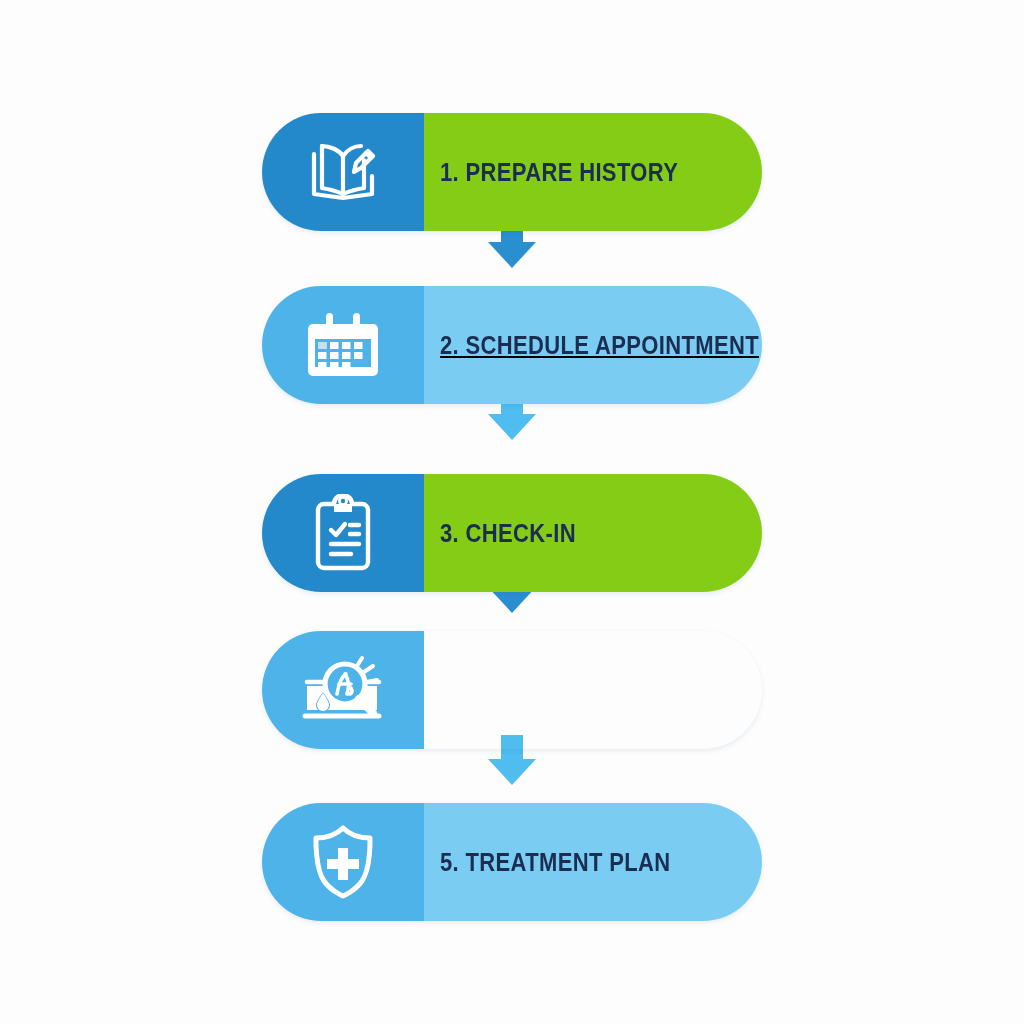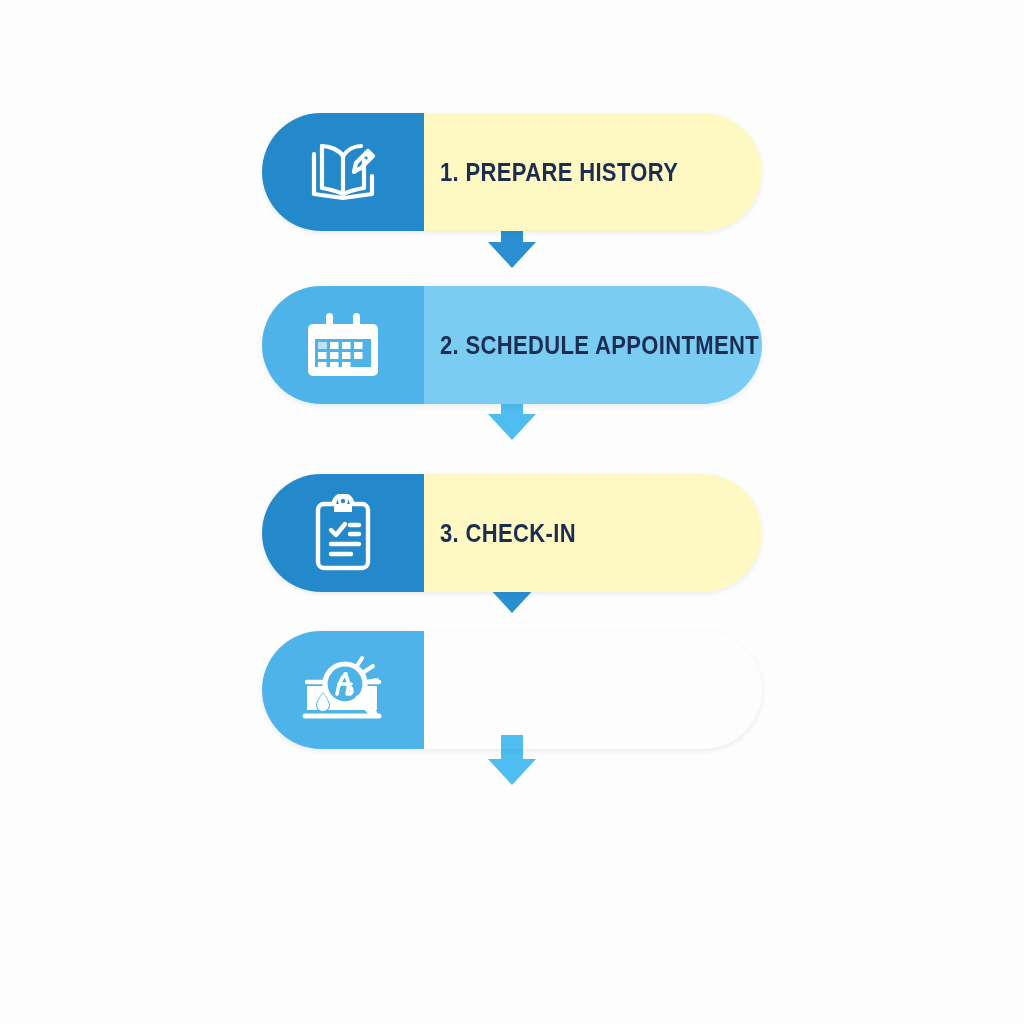--- a/index.html
+++ b/index.html
@@ -56,21 +56,21 @@
     font-weight: bold;
     letter-spacing: 0.4px;
     text-transform: uppercase;
     transform: scaleX(0.88);
     transform-origin: left center;
     white-space: nowrap;
   }
 
   
   .tone-a .icon-panel  { background: #2489cb; }
-  .tone-a .label-panel { background: #fef9c3; }
+  .tone-a .label-panel { background: #84cc16; }
   
   .tone-b .icon-panel  { background: #4db3e9; }
   .tone-b .label-panel { background: #7accf2; }
 
   .icon-svg { display: block; }
 
   
   .arrow {
     position: absolute;
     left: 481px;
@@ -103,21 +103,21 @@
       <span class="step-label">1. PREPARE HISTORY</span>
     </div>
   </div>
 
   <div class="arrow" style="top:218px;">
     <svg width="62" height="62" viewBox="0 0 62 62">
       <path d="M20 0 L20 24 L7 24 L31 50 L55 24 L42 24 L42 0 Z" fill="#2a8fd0"></path>
     </svg>
   </div>
 
-  <div class="step tone-b" style="top:286px;">
+  <div class="step tone-b" style="top:286px;text-decoration:underline;">
     <div class="icon-panel">
       <span>
         <svg class="icon-svg" width="74" height="74" viewBox="0 0 74 74" fill="#ffffff">
           <rect x="20" y="5" width="7" height="16" rx="3.5"></rect>
           <rect x="47" y="5" width="7" height="16" rx="3.5"></rect>
           <path d="M7 16 h60 a5 5 0 0 1 5 5 v42 a5 5 0 0 1 -5 5 h-60 a5 5 0 0 1 -5 -5 v-42 a5 5 0 0 1 5 -5 z" fill="#ffffff"></path>
           <rect x="9" y="31" width="56" height="28" fill="#4db3e9"></rect>
           <g fill="#ffffff">
             <rect x="12" y="34" width="8.5" height="7"></rect>
             <rect x="24" y="34" width="8.5" height="7"></rect>
@@ -208,14 +208,27 @@
       </span>
     </div>
   </div>
 
   <div class="arrow" style="top:735px;">
     <svg width="62" height="62" viewBox="0 0 62 62">
       <path d="M20 0 L20 24 L7 24 L31 50 L55 24 L42 24 L42 0 Z" fill="#4fbdf0"></path>
     </svg>
   </div>
 
+  <div class="step tone-b" style="top:803px;">
+    <div class="icon-panel">
+      <span>
+        <svg class="icon-svg" width="66" height="76" viewBox="0 0 66 76" fill="none">
+          <path d="M33 4 C25 12 14 14 6 14 C6 14 5 44 14 57 C21 67 33 72 33 72 C33 72 45 67 52 57 C61 44 60 14 60 14 C52 14 41 12 33 4 Z" stroke="#ffffff" stroke-width="5" stroke-linejoin="round"></path>
+          <path d="M28 24 h10 v11 h11 v10 h-11 v11 h-10 v-11 h-11 v-10 h11 z" fill="#ffffff"></path>
+        </svg>
+      </span>
+    </div>
+    <div class="label-panel">
+      <span class="step-label">5. TREATMENT PLAN</span>
+    </div>
+  </div>
 
 </div>
 
 </body></html>

